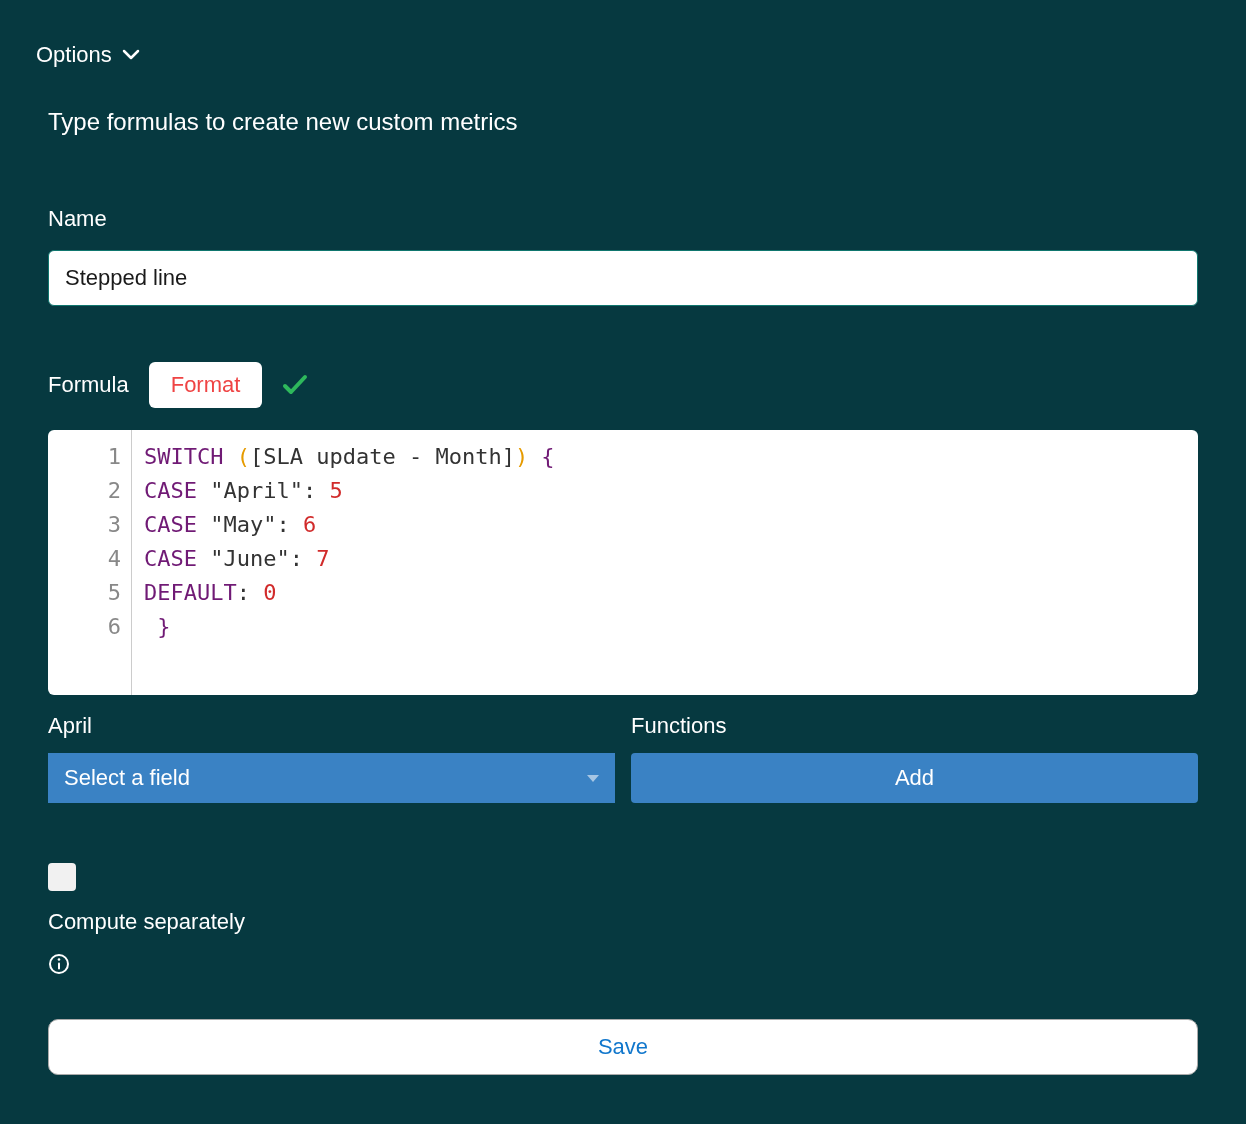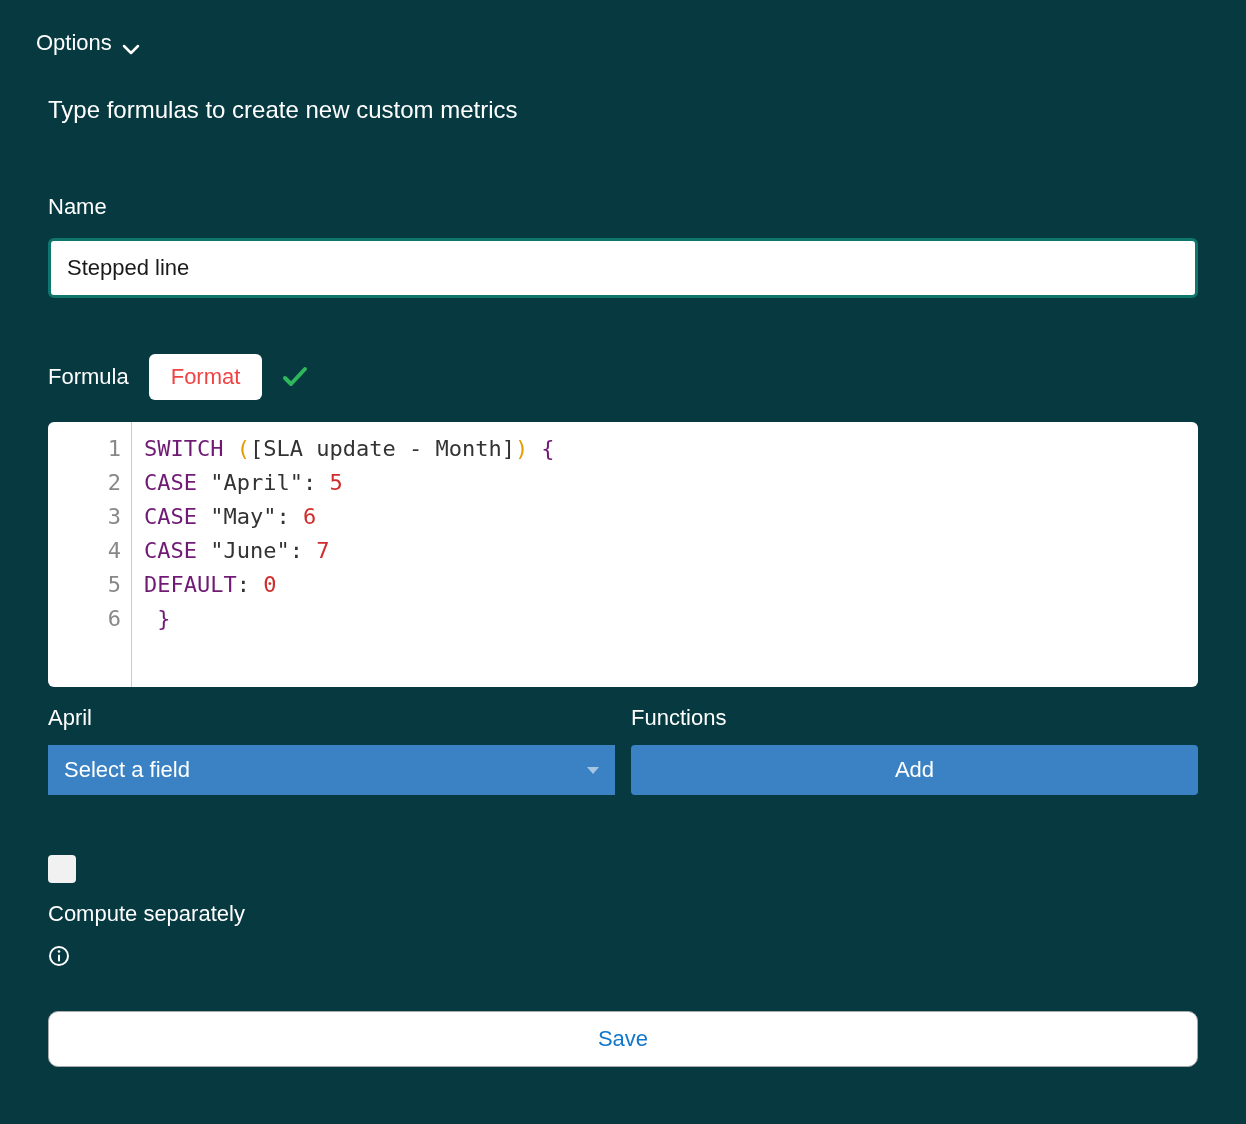--- a/index.html
+++ b/index.html
@@ -29,40 +29,41 @@
     width: 44px; height: 44px;
     display:flex; align-items:center; justify-content:center;
     cursor:pointer;
   }
   .title {
     font-size: 40px;
     font-weight: 400;
     color: #fff;
   }
   .options {
-    display:flex; align-items:flex-end; gap:10px;
+    display:flex; align-items:center; gap:10px;
     font-size: 22px;
     cursor:pointer;
+    margin-top:12px;
   }
   .subtitle {
     font-size: 24px;
     margin-left: 12px;
     margin-bottom: 70px;
   }
   .form-area {
     margin-left: 12px;
   }
   .label {
     font-size: 22px;
     margin-bottom: 18px;
   }
   .name-input {
     width: 100%;
     background: #fff;
-    border: 3px solid #0f766e;
+    border: 1px solid #0f766e;
     border-radius: 6px;
     padding: 14px 16px;
     font-size: 22px;
     color: #1a1a1a;
     margin-bottom: 56px;
   }
   .formula-row {
     display:flex; align-items:center; gap:20px;
     margin-bottom: 22px;
   }

